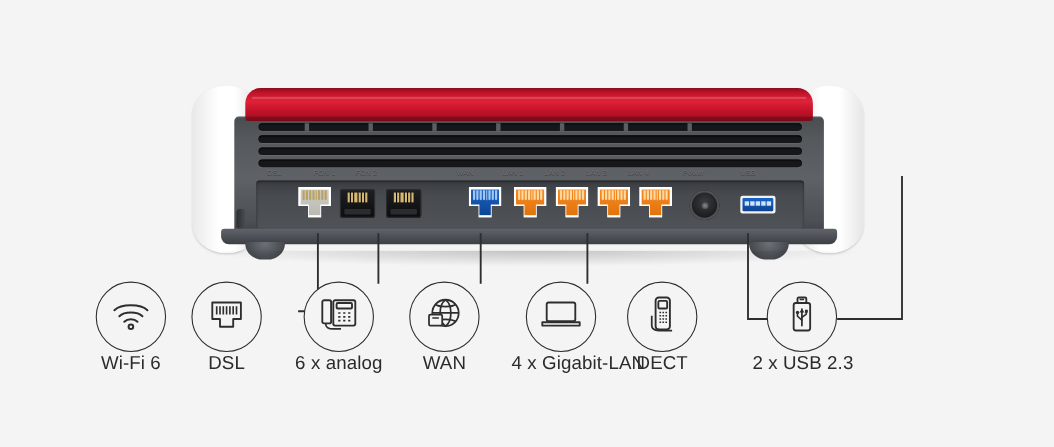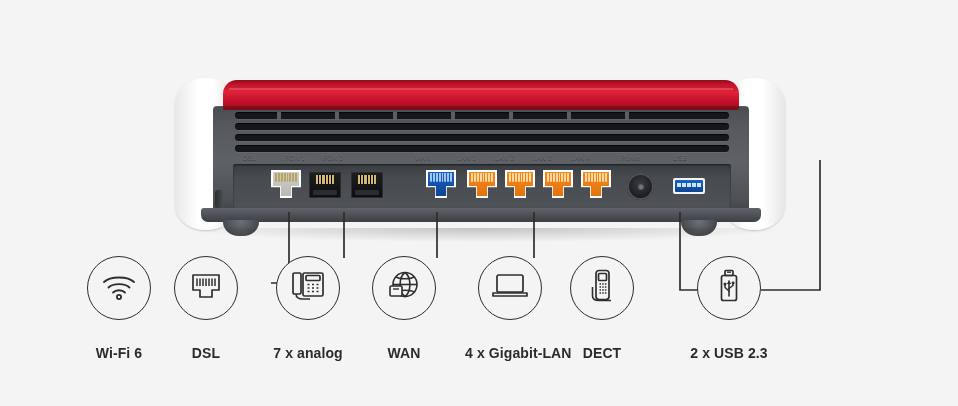--- a/index.html
+++ b/index.html
@@ -284,23 +284,23 @@
     box-sizing: border-box;
     margin: 0 auto;
     background: #f4f4f4;
     display: flex;
     align-items: center;
     justify-content: center;
     position: relative;
     z-index: 2;
   }
   .feature .caption {
-    margin-top: 25px;
-    font-size: 14px;
-    font-weight: bold;
+    margin-top: 0;
+    font-size: 17px;
+    font-weight: normal;
     color: #2b2b2b;
     letter-spacing: .1px;
     white-space: nowrap;
   }
 </style>
 </head>
 <body>
 
 <div id="stage">
 
@@ -533,21 +533,21 @@
               <path d="M6 24 C6 28, 9 29, 13 29 H20" stroke-width="1.5"></path>
               <rect x="13" y="3" width="20" height="23" rx="1.6"></rect>
               <rect x="16" y="5.5" width="14" height="5" rx="1"></rect>
               <g stroke-width="1.5">
                 <path d="M17.5 14.5 h2 M22 14.5 h2 M26.5 14.5 h2"></path>
                 <path d="M17.5 18 h2 M22 18 h2 M26.5 18 h2"></path>
                 <path d="M17.5 21.5 h2 M22 21.5 h2 M26.5 21.5 h2"></path>
               </g>
             </svg></span>
         </div>
-        <div class="caption">7 x analog</div>
+        <div class="caption">6 x analog</div>
       </div>
       <div class="feature" style="left: 359px; top: 256px; width: 90px;">
         <div class="circle">
           <span><svg width="34" height="32" viewBox="0 0 34 32" fill="none" stroke="#2e2e2e" stroke-width="1.6">
               <circle cx="18" cy="14.5" r="12"></circle>
               <path d="M6 14.5 H30"></path>
               <path d="M18 2.5 C11.5 7, 11.5 22, 18 26.5 C24.5 22, 24.5 7, 18 2.5"></path>
               <path d="M8.6 6.6 C12 9.4, 24 9.4, 27.4 6.6"></path>
               <path d="M8.6 22.4 C12 19.6, 24 19.6, 27.4 22.4"></path>
               <rect x="3" y="16" width="12" height="10" rx="1.2" fill="#f4f4f4"></rect>

